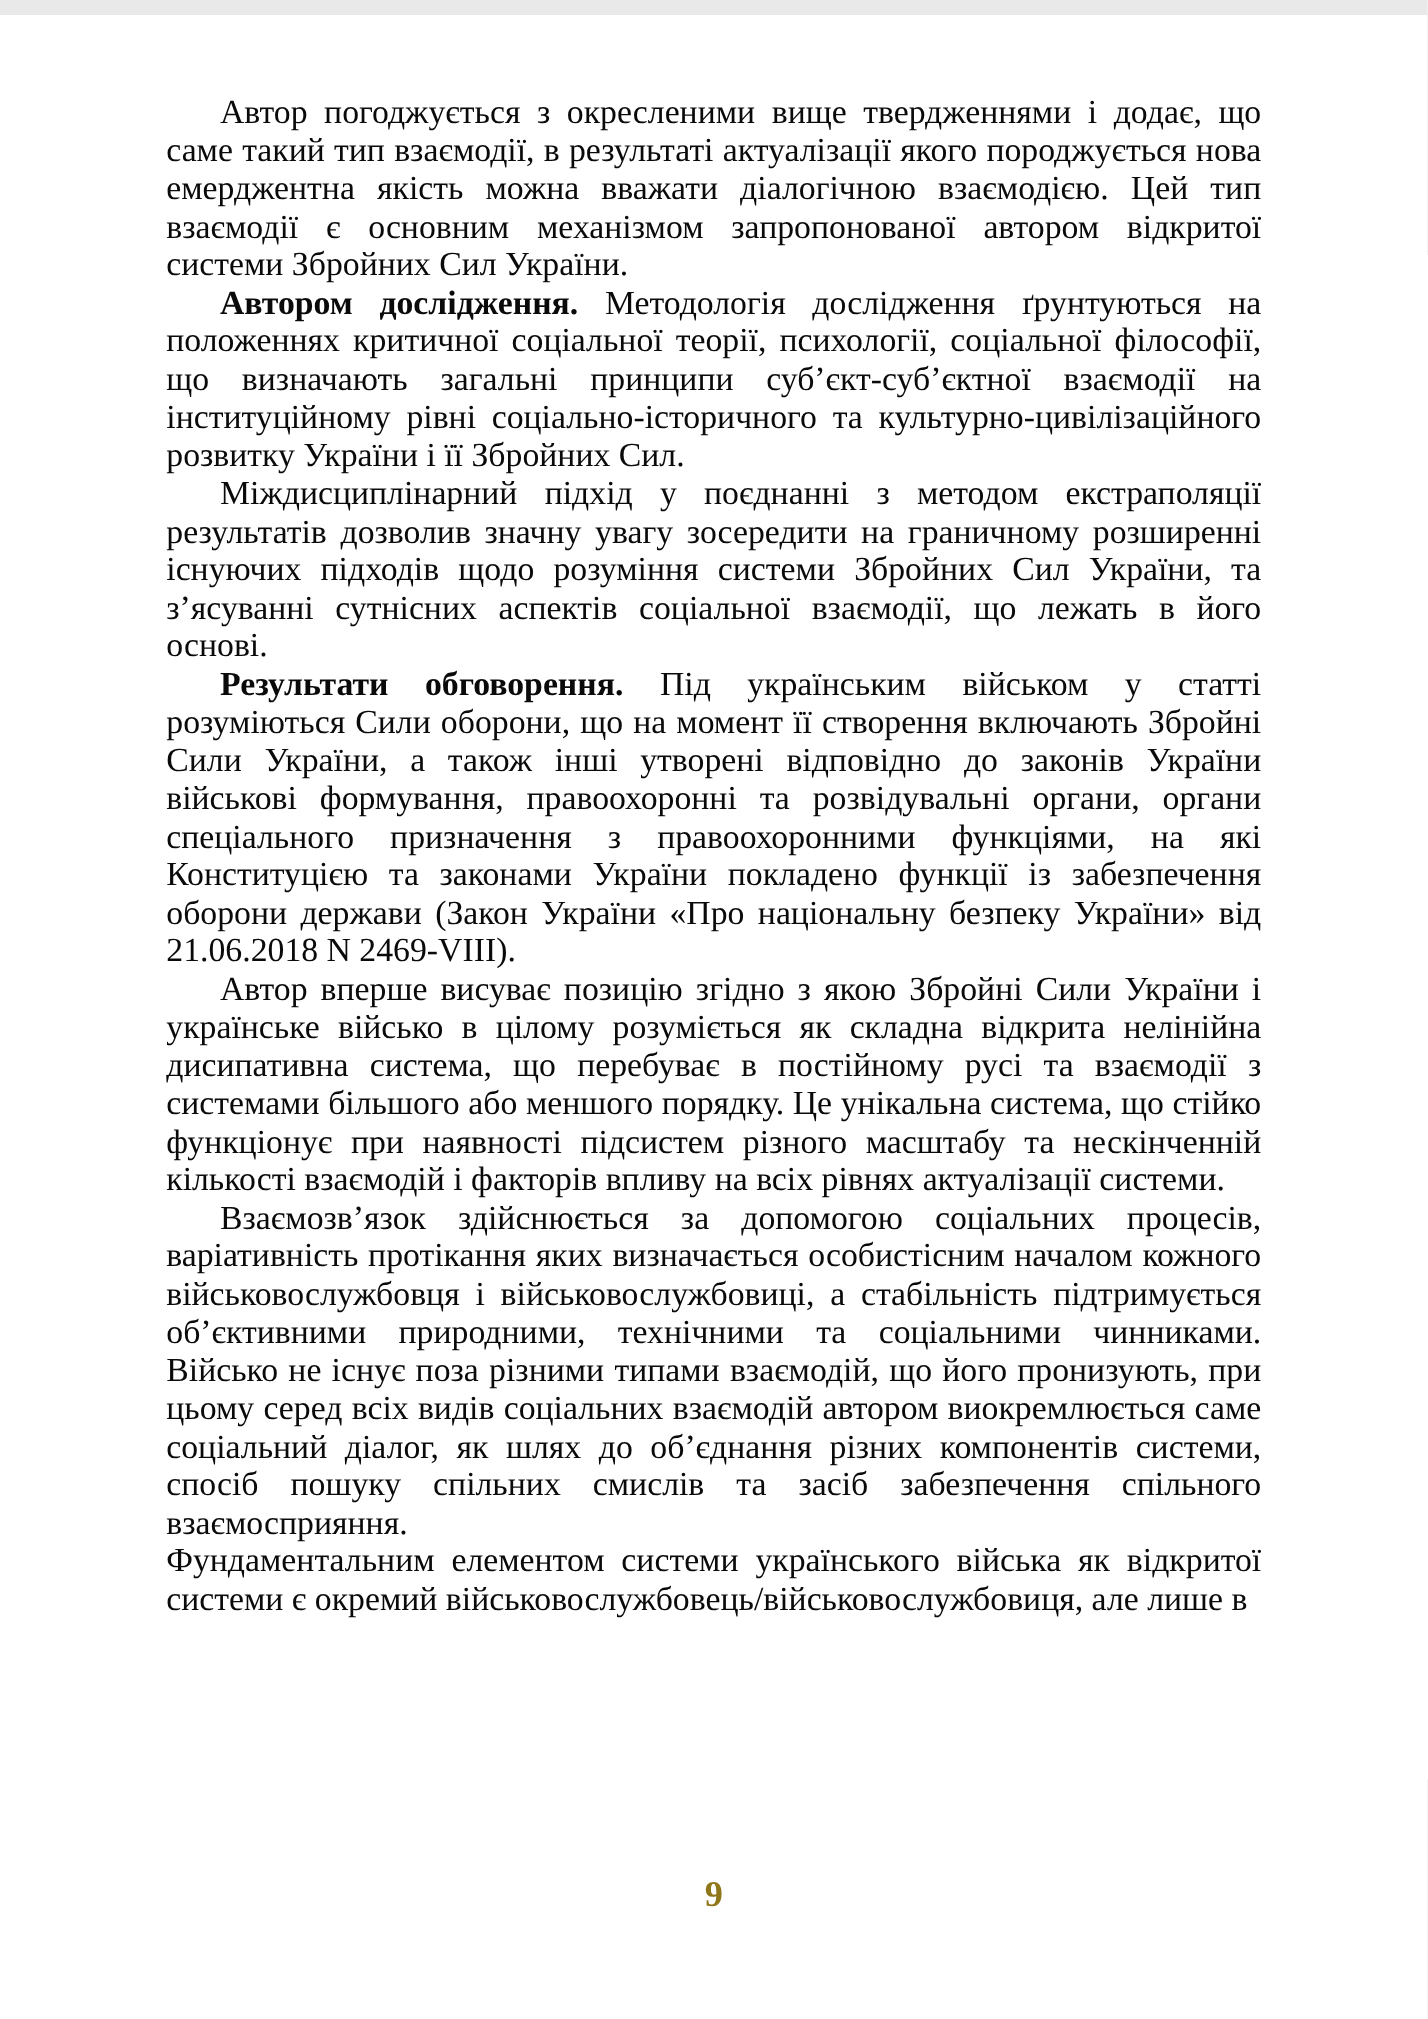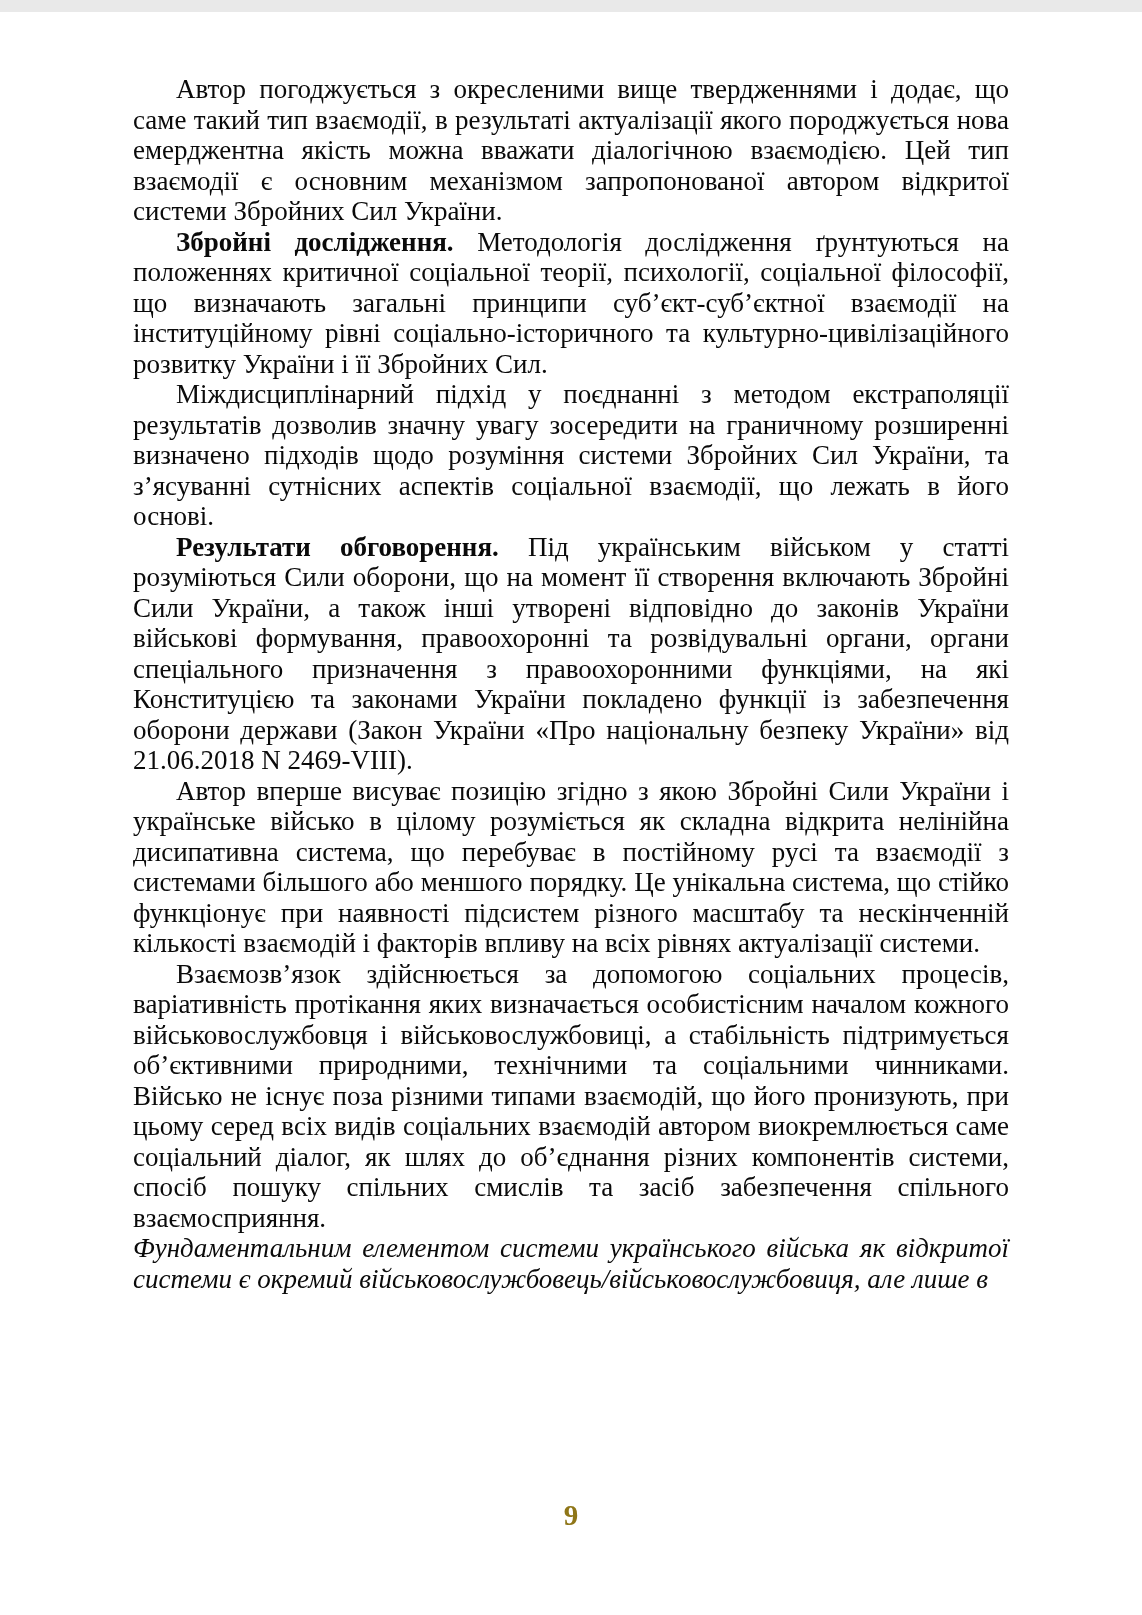--- a/index.html
+++ b/index.html
@@ -24,21 +24,20 @@
   .text-block {
     text-align: justify;
     text-justify: inter-word;
   }
   .para {
     margin: 0;
     text-indent: 43px;
   }
   .para.no-indent {
     text-indent: 0;
-    font-style: italic;
   }
   .para b {
     font-weight: bold;
   }
   .footer {
     position: absolute;
     left: 0;
     right: 0;
     bottom: 96px;
     text-align: center;
@@ -47,22 +46,22 @@
     font-weight: bold;
     font-size: 29px;
   }
 </style>
 </head>
 <body>
 
 <div class="page" style="color: rgb(10, 10, 10);">
   <main class="text-block">
       <p class="para"><span>Автор погоджується з окресленими вище твердженнями і додає, що саме такий тип взаємодії, в результаті актуалізації якого породжується нова емерджентна якість можна вважати діалогічною взаємодією. Цей тип взаємодії є основним механізмом запропонованої автором відкритої системи Збройних Сил України.</span></p>
-      <p class="para"><b>Збройні дослідження.</b><span> Методологія дослідження ґрунтуються на положеннях критичної соціальної теорії, психології, соціальної філософії, що визначають загальні принципи суб’єкт-суб’єктної взаємодії на інституційному рівні соціально-історичного та культурно-цивілізаційного розвитку України і її Збройних Сил.</span></p>
-      <p class="para"><span>Міждисциплінарний підхід у поєднанні з методом екстраполяції результатів дозволив значну увагу зосередити на граничному розширенні визначено підходів щодо розуміння системи Збройних Сил України, та з’ясуванні сутнісних аспектів соціальної взаємодії, що лежать в його основі.</span></p>
+      <p class="para"><b>Автором дослідження.</b><span> Методологія дослідження ґрунтуються на положеннях критичної соціальної теорії, психології, соціальної філософії, що визначають загальні принципи суб’єкт-суб’єктної взаємодії на інституційному рівні соціально-історичного та культурно-цивілізаційного розвитку України і її Збройних Сил.</span></p>
+      <p class="para"><span>Міждисциплінарний підхід у поєднанні з методом екстраполяції результатів дозволив значну увагу зосередити на граничному розширенні існуючих підходів щодо розуміння системи Збройних Сил України, та з’ясуванні сутнісних аспектів соціальної взаємодії, що лежать в його основі.</span></p>
       <p class="para"><b>Результати обговорення.</b><span> Під українським військом у статті розуміються Сили оборони, що на момент її створення включають Збройні Сили України, а також інші утворені відповідно до законів України військові формування, правоохоронні та розвідувальні органи, органи спеціального призначення з правоохоронними функціями, на які Конституцією та законами України покладено функції із забезпечення оборони держави (Закон України «Про національну безпеку України» від 21.06.2018 N 2469-VIII).</span></p>
       <p class="para"><span>Автор вперше висуває позицію згідно з якою Збройні Сили України і українське військо в цілому розуміється як складна відкрита нелінійна дисипативна система, що перебуває в постійному русі та взаємодії з системами більшого або меншого порядку. Це унікальна система, що стійко функціонує при наявності підсистем різного масштабу та нескінченній кількості взаємодій і факторів впливу на всіх рівнях актуалізації системи.</span></p>
       <p class="para"><span>Взаємозв’язок здійснюється за допомогою соціальних процесів, варіативність протікання яких визначається особистісним началом кожного військовослужбовця і військовослужбовиці, а стабільність підтримується об’єктивними природними, технічними та соціальними чинниками. Військо не існує поза різними типами взаємодій, що його пронизують, при цьому серед всіх видів соціальних взаємодій автором виокремлюється саме соціальний діалог, як шлях до об’єднання різних компонентів системи, спосіб пошуку спільних смислів та засіб забезпечення спільного взаємосприяння.</span></p>
       <p class="para no-indent"><span>Фундаментальним елементом системи українського війська як відкритої системи є окремий військовослужбовець/військовослужбовиця, але лише в</span></p>
     </main>
   <footer class="footer">
     <span class="page-number" style="color: rgb(143, 118, 24);">9</span>
   </footer>
 </div>
 

